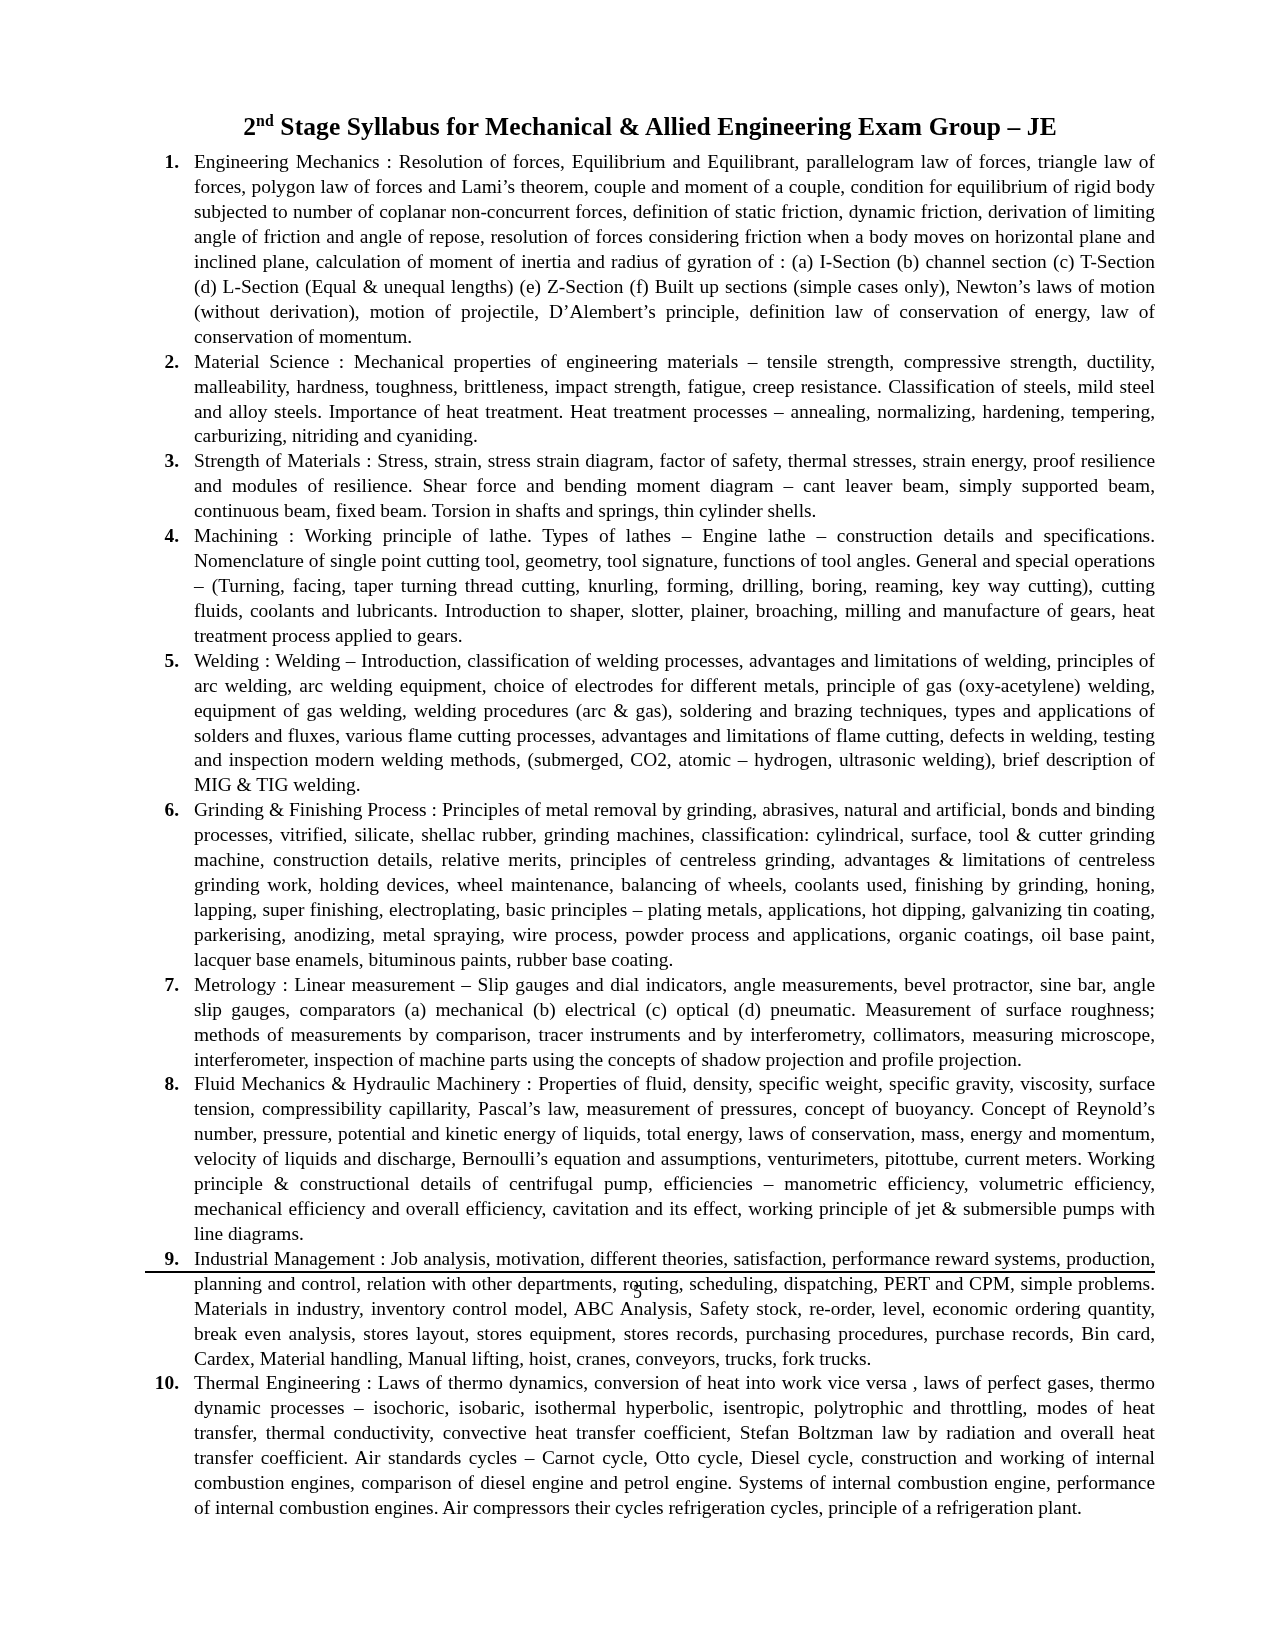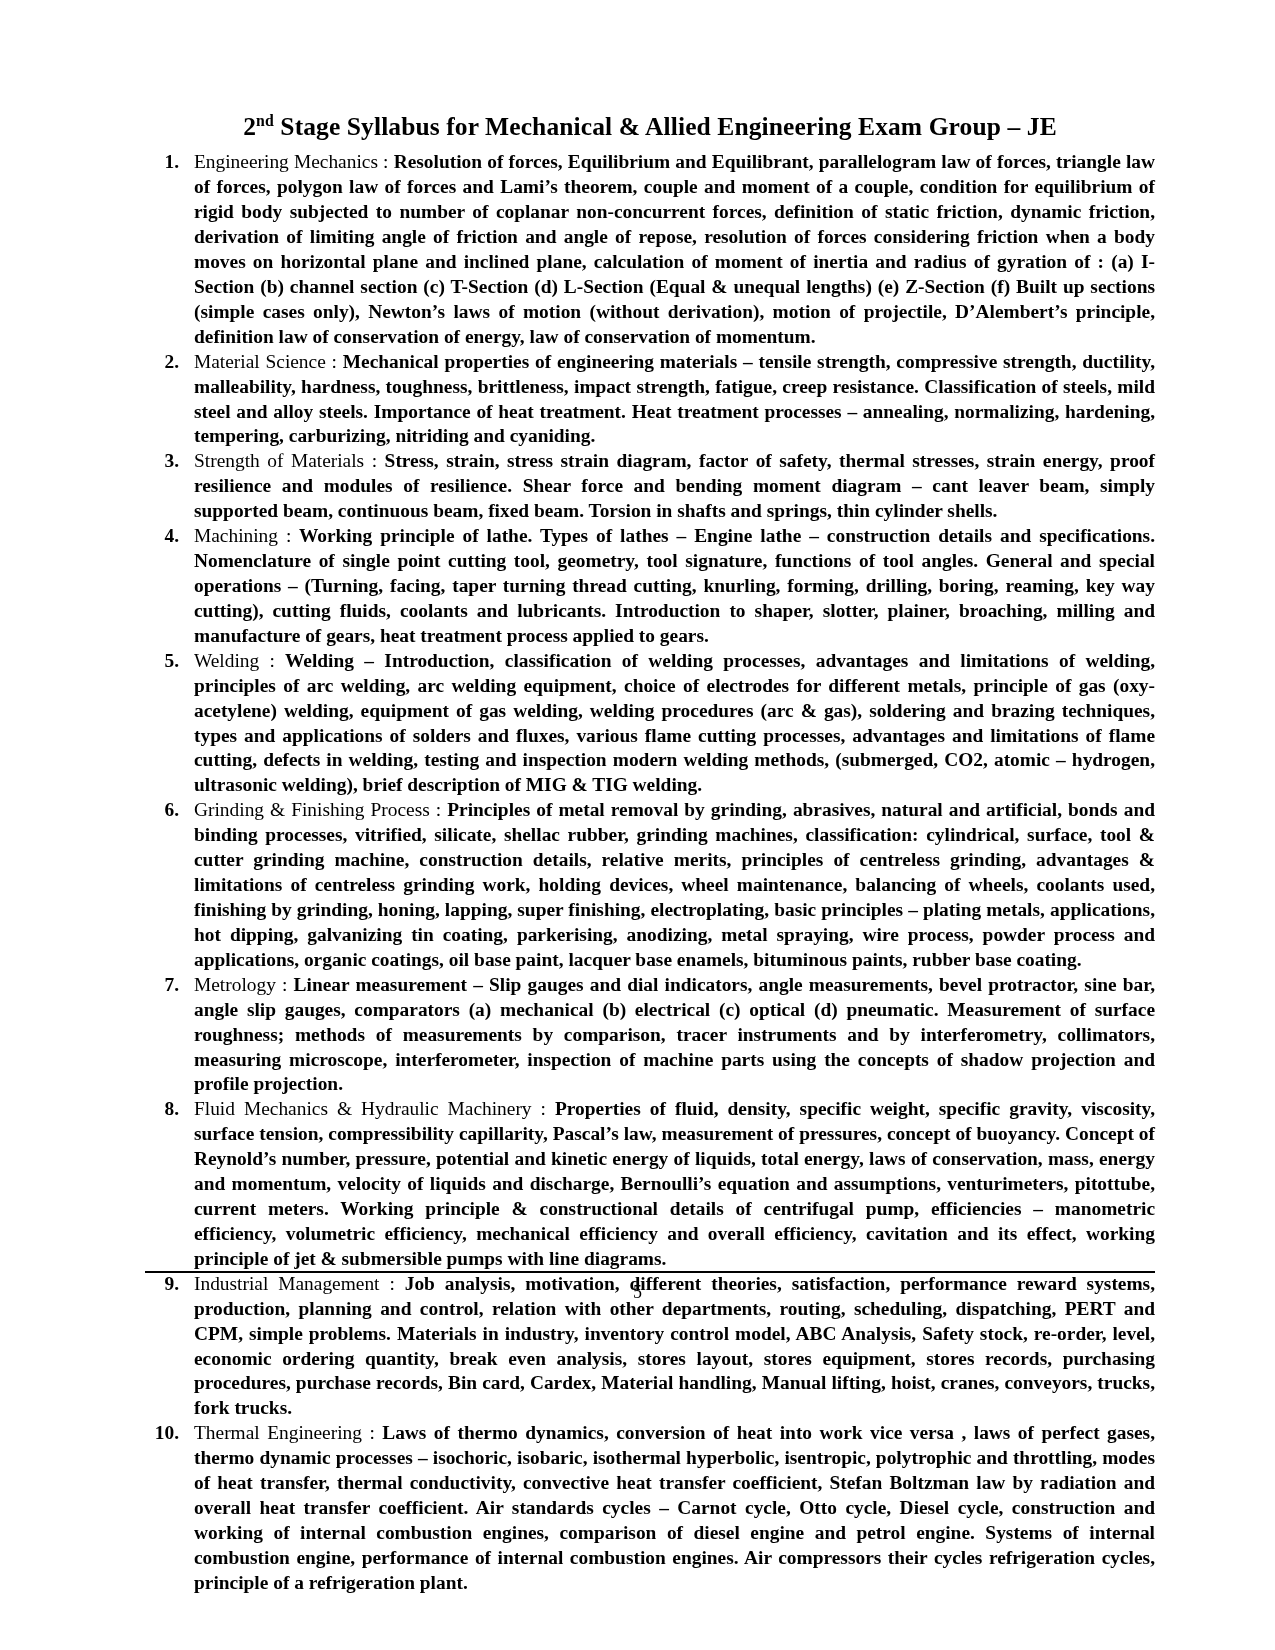--- a/index.html
+++ b/index.html
@@ -52,21 +52,21 @@
     left: 0;
     top: 0;
     width: 34px;
     text-align: right;
     font-weight: bold;
   }
   .topic {
     font-weight: normal;
   }
   .body-text {
-    font-weight: bold;
+    font-weight: normal;
   }
   .footer-rule {
     position: absolute;
     left: 145px;
     right: 120px;
     bottom: 122px;
     border-top: 2px solid #000;
   }
   .page-number {
     position: absolute;

